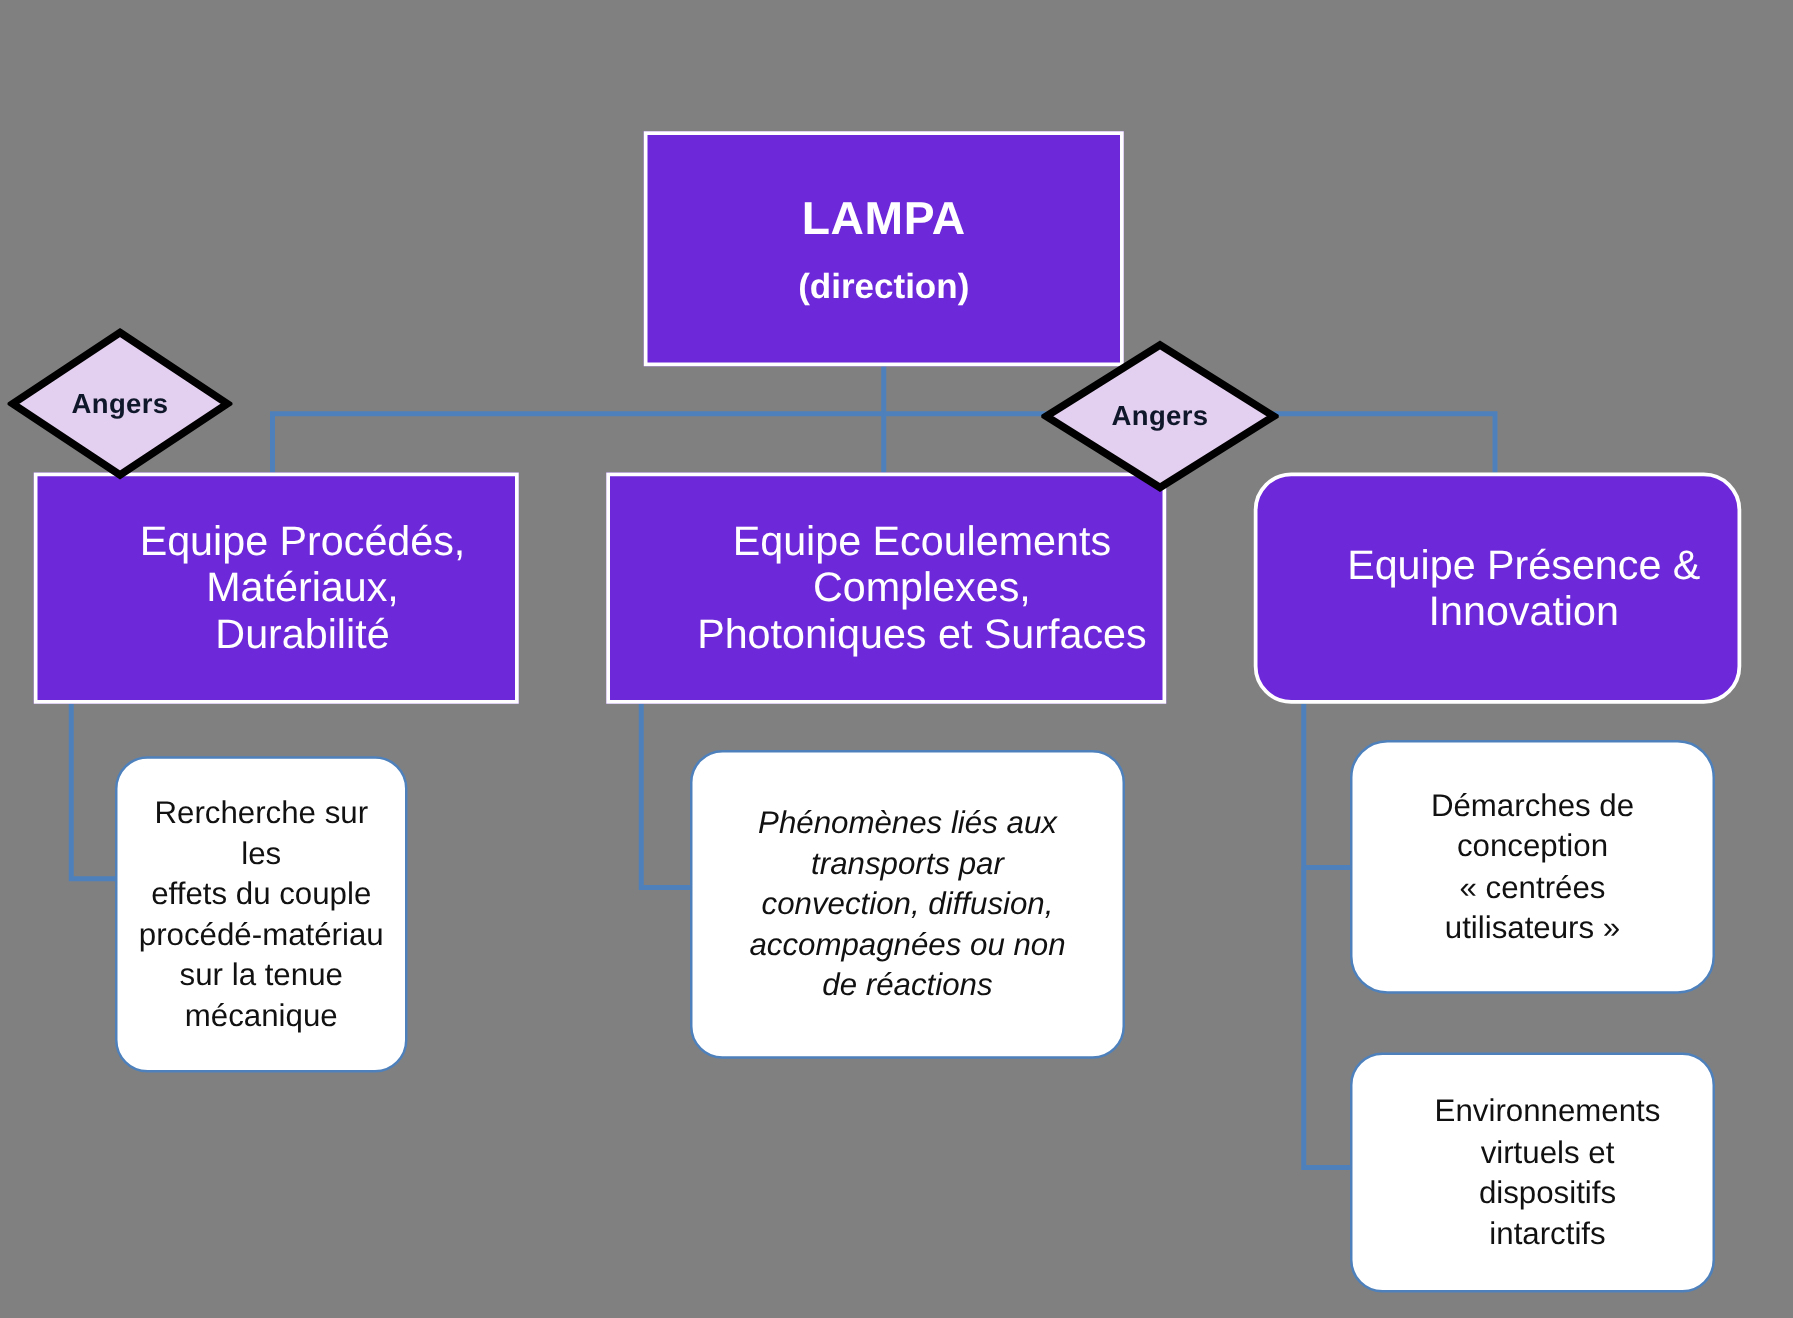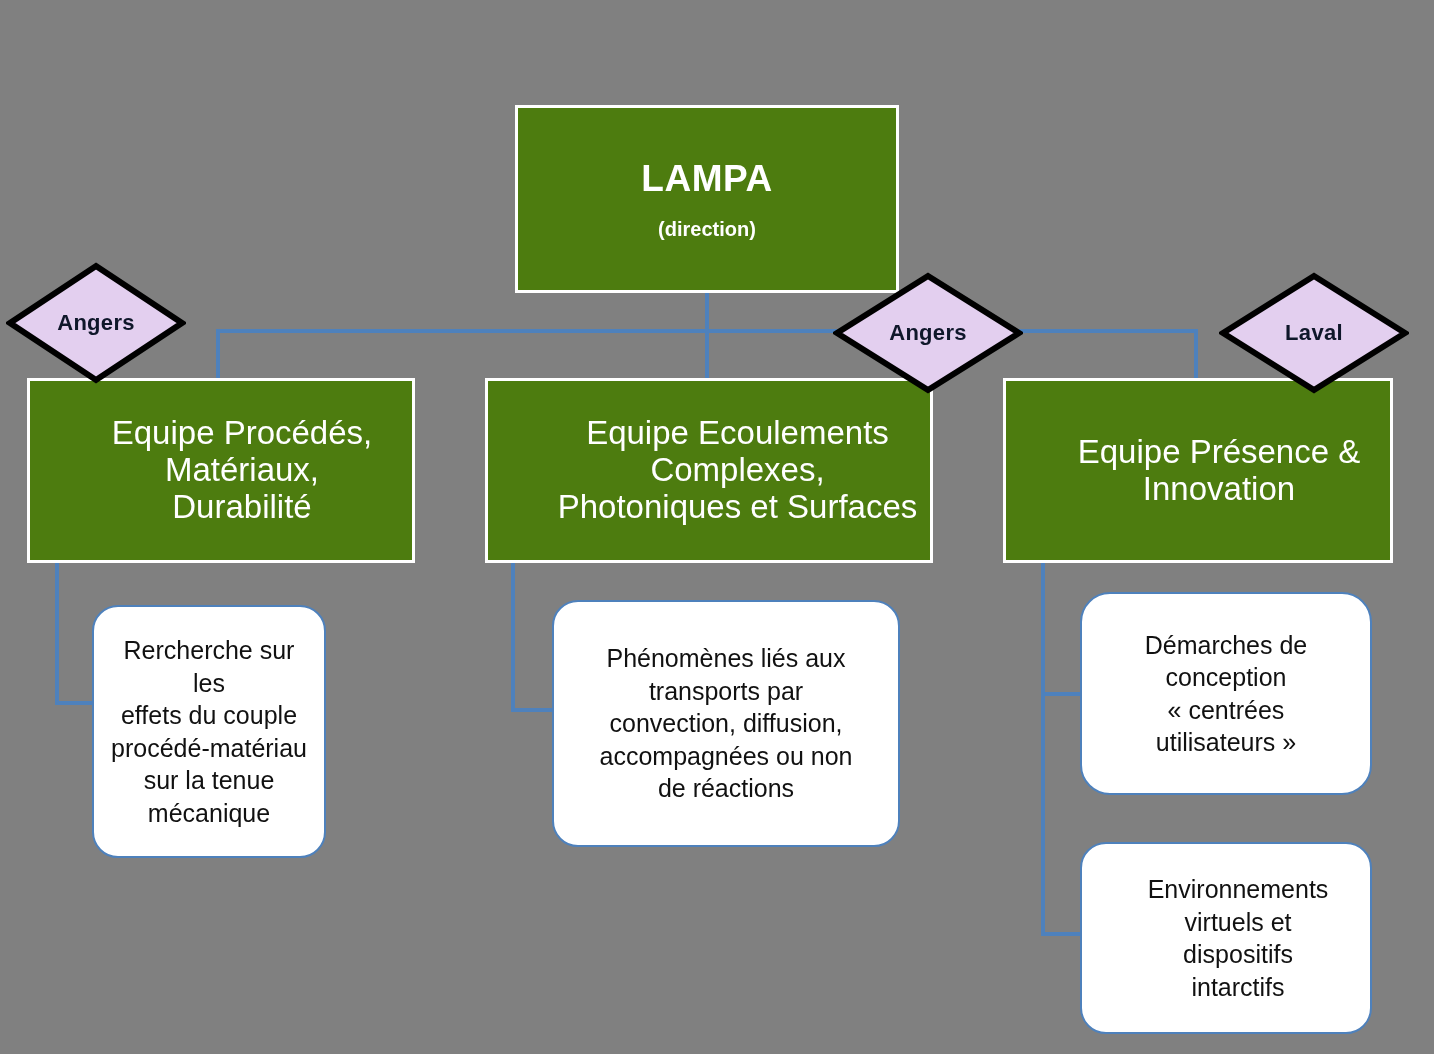--- a/index.html
+++ b/index.html
@@ -26,41 +26,41 @@
     position: absolute;
     left: 0; top: 0;
     width: 1434px;
     height: 1054px;
     pointer-events: none;
   }
 
   .node {
     position: absolute;
     box-sizing: border-box;
-    background: #4d7c0f;
+    background: #6d28d9;
     border: 3px solid #FFFFFF;
     color: #FFFFFF;
     display: flex;
     align-items: center;
     justify-content: center;
     text-align: center;
     line-height: 1.12;
   }
 
   .node-root {
     flex-direction: column;
     gap: 18px;
   }
   .root-title {
     font-size: 37px;
     font-weight: bold;
     letter-spacing: 0.5px;
   }
   .root-sub {
-    font-size: 20px;
+    font-size: 28px;
     font-weight: bold;
   }
 
   .team-label {
     font-size: 33px;
     font-weight: normal;
     padding: 0 4px;
     white-space: pre-line;
     margin-left: 42px;
   }
@@ -132,34 +132,34 @@
 Matériaux,
 Durabilité</div>
   </div>
 
   <div class="node" style="left:485px; top:378px; width:448px; height:185px;padding-left:15px;">
     <div class="team-label">Equipe Ecoulements
 Complexes,
 Photoniques et Surfaces</div>
   </div>
 
-  <div class="node" style="left:1003px; top:378px; width:390px; height:185px;">
+  <div class="node" style="left:1003px; top:378px; width:390px; height:185px;border-radius:30px;">
     <div class="team-label">Equipe Présence &amp;
 Innovation</div>
   </div>
 
   <div class="leaf" style="left:92px; top:605px; width:234px; height:253px;">
     <span>Rercherche sur les
 effets du couple
 procédé-matériau
 sur la tenue
 mécanique</span>
   </div>
 
-  <div class="leaf" style="left:552px; top:600px; width:348px; height:247px;">
+  <div class="leaf" style="left:552px; top:600px; width:348px; height:247px;font-style:italic;">
     <span>Phénomènes liés aux
 transports par
 convection, diffusion,
 accompagnées ou non
 de réactions</span>
   </div>
 
   <div class="leaf" style="left:1080px; top:592px; width:292px; height:203px;border-radius:30px;">
     <span>Démarches de
 conception
@@ -181,20 +181,14 @@
     <span class="dlabel">Angers</span>
   </div>
 
   <div class="diamond" style="left:833px; top:272px; width:190px; height:122px;">
     <svg width="190" height="122" viewBox="0 0 190 122">
       <polygon points="95,4 186,61 95,118 4,61" fill="#E3CFEF" stroke="#000000" stroke-width="6"></polygon>
     </svg>
     <span class="dlabel">Angers</span>
   </div>
 
-  <div class="diamond" style="left:1219px; top:272px; width:190px; height:122px;">
-    <svg width="190" height="122" viewBox="0 0 190 122">
-      <polygon points="95,4 186,61 95,118 4,61" fill="#E3CFEF" stroke="#000000" stroke-width="6"></polygon>
-    </svg>
-    <span class="dlabel">Laval</span>
-  </div>
 
 </div>
 
 </body></html>

